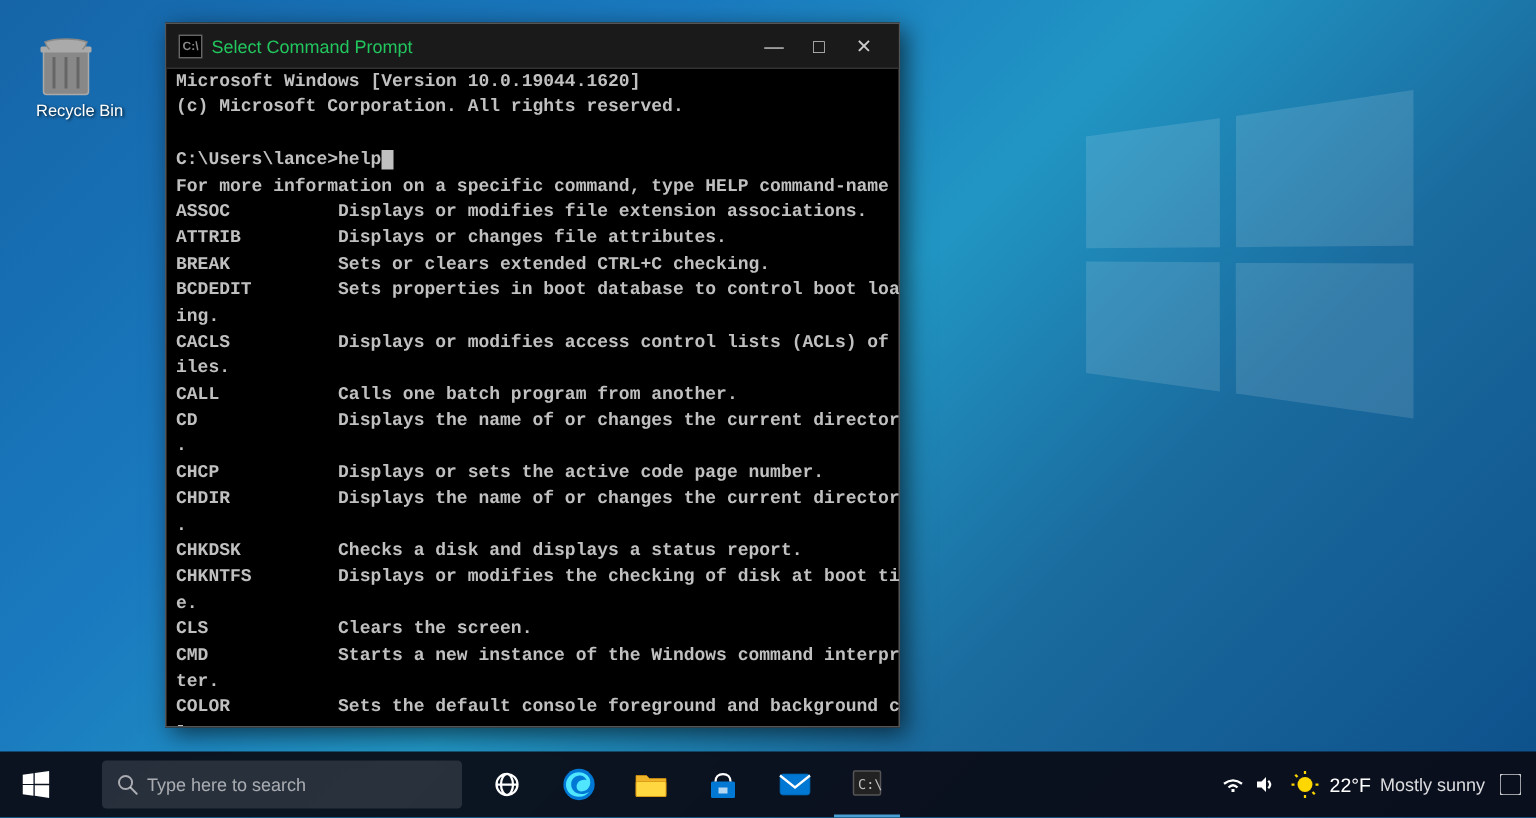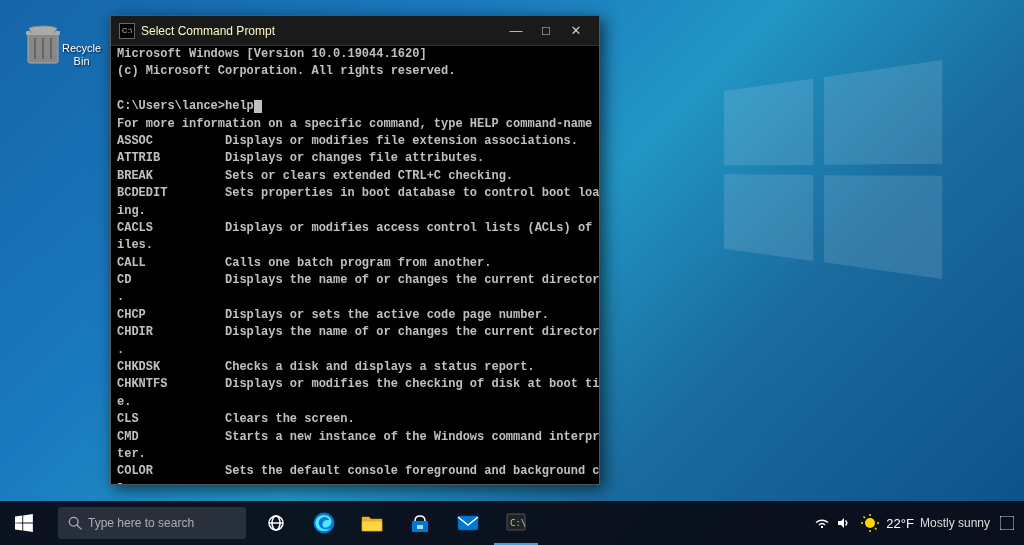--- a/index.html
+++ b/index.html
@@ -17,22 +17,22 @@
       width: 100%;
       height: 100%;
       background: linear-gradient(135deg, #1565a8 0%, #1a7abf 30%, #2196c4 50%, #1a6b9e 70%, #0d4f8a 100%);
       position: relative;
     }
 
     
     .desktop-icon {
       position: absolute;
       display: flex;
-      flex-direction: row;
-      align-items: flex-end;
+      flex-direction: column;
+      align-items: flex-start;
       width: 70px;
       cursor: pointer;
       padding: 4px;
     }
     .desktop-icon .icon-img {
       width: 40px;
       height: 40px;
       margin-bottom: 4px;
       display: flex;
       align-items: center;
@@ -77,21 +77,21 @@
       border: 1px solid #666;
       display: flex;
       align-items: center;
       justify-content: center;
       font-size: 9px;
       color: #aaa;
       font-weight: bold;
     }
     .cmd-titlebar-text {
       flex: 1;
-      color: #fef9c3;
+      color: #22c55e;
       font-size: 12px;
     }
     .cmd-titlebar-buttons {
       display: flex;
       gap: 0;
     }
     .cmd-btn {
       width: 30px;
       height: 30px;
       display: flex;
@@ -171,23 +171,23 @@
       justify-content: center;
       cursor: pointer;
     }
 
     .taskbar-search {
       display: flex;
       align-items: center;
       background: rgba(255,255,255,0.12);
       border-radius: 3px;
       height: 30px;
-      width: 188px;
+      width: 240px;
       padding: 16px 10px;
-      margin-left: 10px;
+      margin-left: 20px;
       cursor: text;
     }
     .taskbar-search span {
       color: rgba(255,255,255,0.6);
       font-size: 12px;
       margin-left: 6px;
     }
 
     .taskbar-center {
       display: flex;

